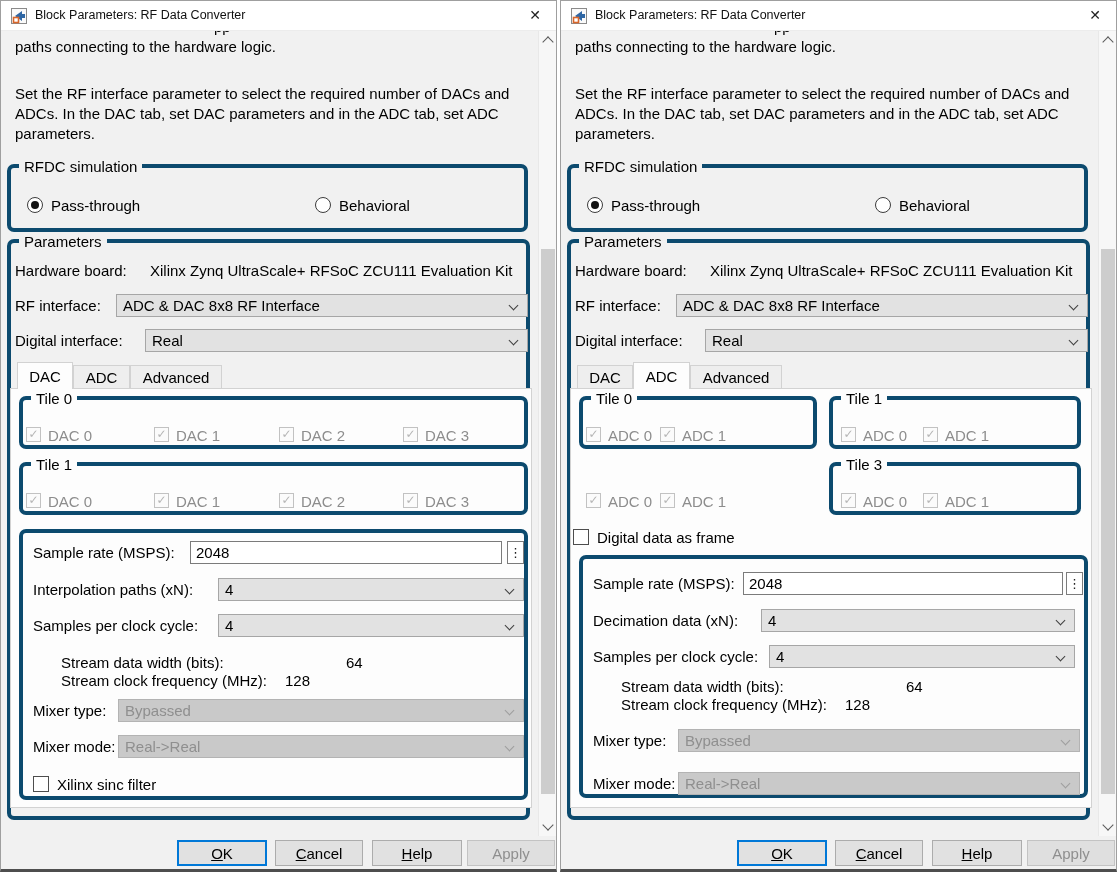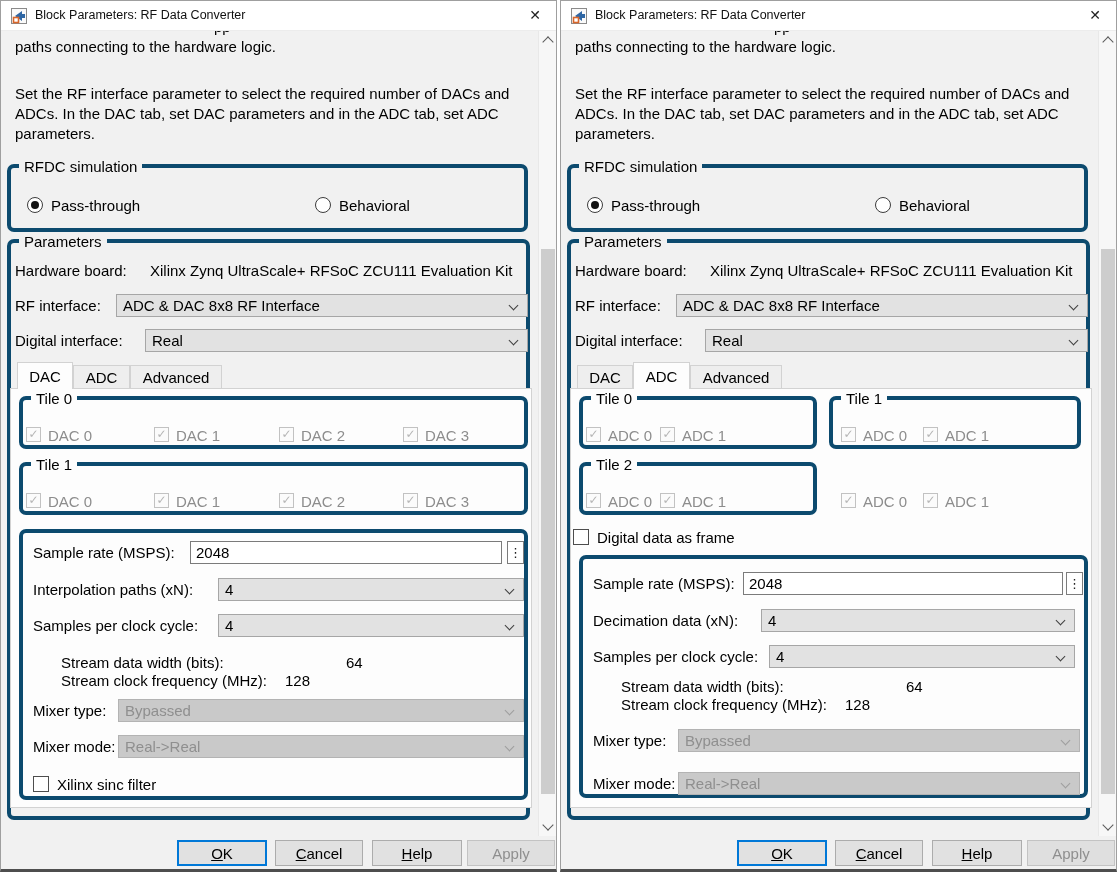--- a/index.html
+++ b/index.html
@@ -288,32 +288,32 @@
       </div>
       <div class="tbox" style="left:270px;top:38px">
           <span class="ck">✓</span>
         </div>
       <span class="lbl dlbl" style="left:292px;top:38px">ADC 0</span>
       <div class="tbox" style="left:352px;top:38px">
           <span class="ck">✓</span>
         </div>
       <span class="lbl dlbl" style="left:374px;top:38px">ADC 1</span>
 
-      <div class="groupbox" style="left:8px;top:73px;width:238px;height:53px">
-        <span class="gcap">Tile 2</span>
-      </div>
       <div class="tbox" style="left:15px;top:104px">
           <span class="ck">✓</span>
         </div>
       <span class="lbl dlbl" style="left:37px;top:104px">ADC 0</span>
       <div class="tbox" style="left:89px;top:104px">
           <span class="ck">✓</span>
         </div>
       <span class="lbl dlbl" style="left:111px;top:104px">ADC 1</span>
 
+      <div class="groupbox" style="left:258px;top:73px;width:252px;height:53px">
+        <span class="gcap">Tile 3</span>
+      </div>
       <div class="tbox" style="left:270px;top:104px">
           <span class="ck">✓</span>
         </div>
       <span class="lbl dlbl" style="left:292px;top:104px">ADC 0</span>
       <div class="tbox" style="left:352px;top:104px">
           <span class="ck">✓</span>
         </div>
       <span class="lbl dlbl" style="left:374px;top:104px">ADC 1</span>
 
       <div class="cbx" style="left:2px;top:140px"></div>

